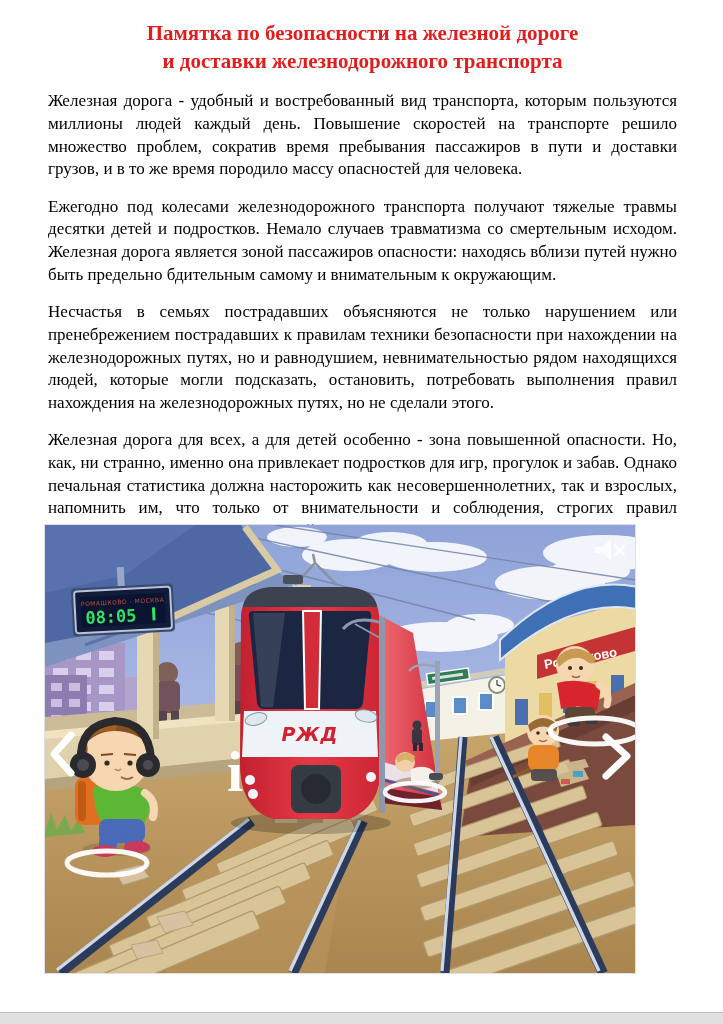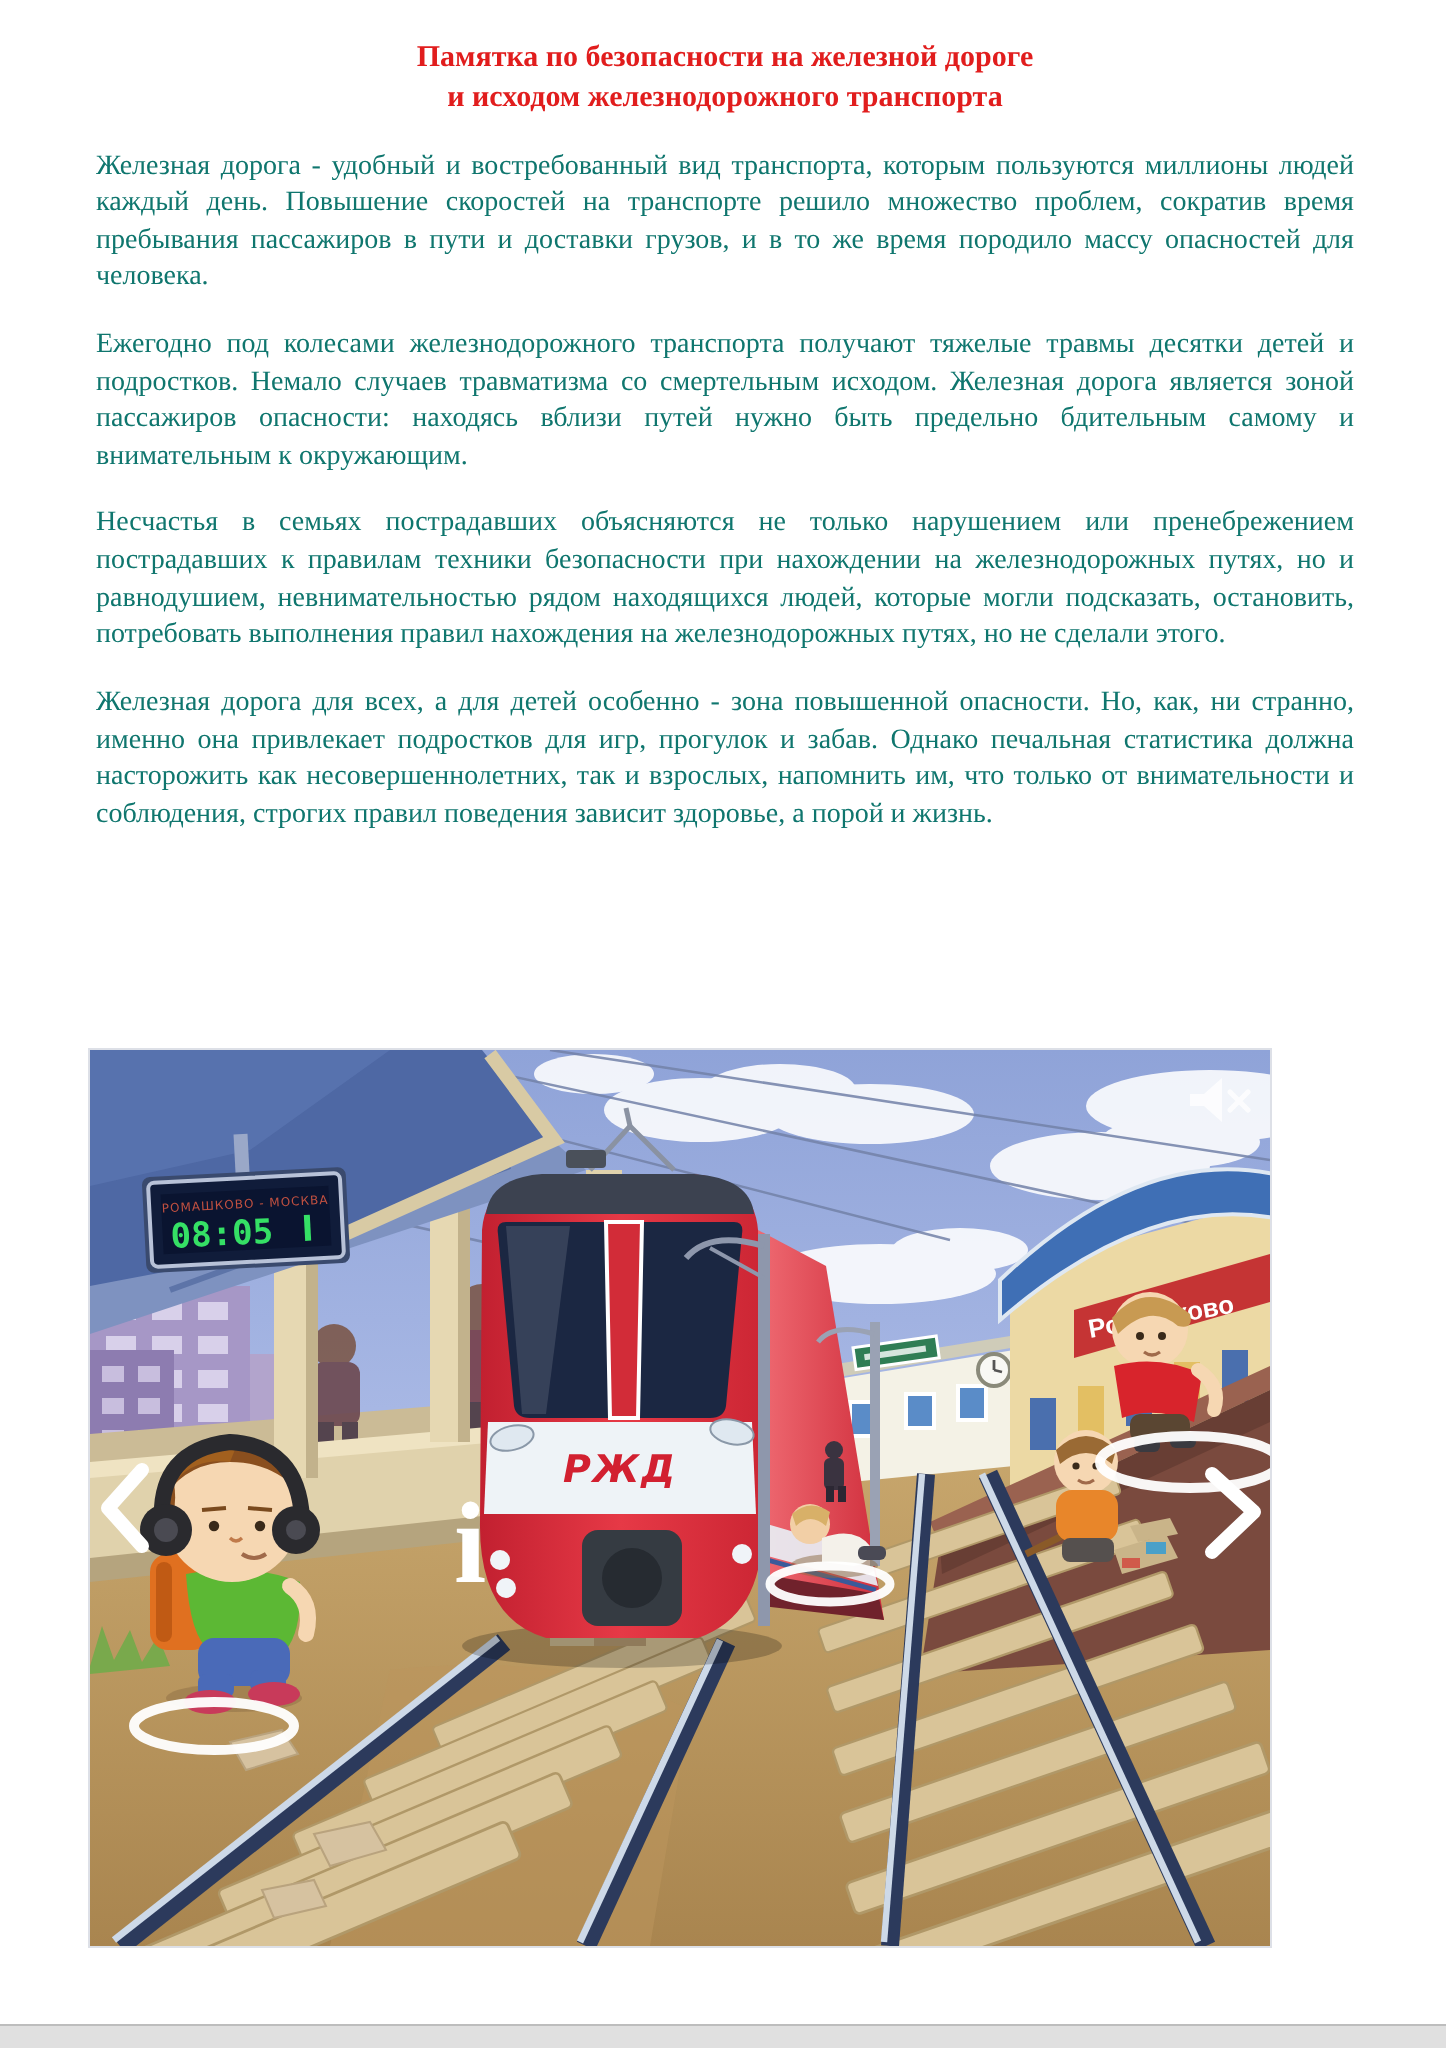--- a/index.html
+++ b/index.html
@@ -1,34 +1,34 @@
 <!DOCTYPE html>
 <html lang="ru"><head>
 <meta charset="utf-8">
 <style>
   html,body{margin:0;padding:0;}
   body{background:#ffffff;font-family:"Liberation Serif", serif;}
   .page{position:relative;width:723px;height:1024px;background:#ffffff;overflow:hidden;margin:0 auto;}
   .content{position:absolute;left:48px;top:0;width:629px;}
-  .doc-title{margin:20px 0 4px 0;text-align:center;font-weight:bold;font-size:15px;line-height:1.32;color:#e11d1d;}
+  .doc-title{margin:20px 0 4px 0;text-align:center;font-weight:bold;font-size:21px;line-height:1.32;color:#e11d1d;}
   .doc-title span{display:block;}
-  .body-text p{margin:15px 0 0 0;font-size:14px;line-height:1.33;color:#0f766e;text-align:justify;text-justify:inter-word;}
+  .body-text p{margin:15px 0 0 0;font-size:17px;line-height:1.33;color:#000000;text-align:justify;text-justify:inter-word;}
   figure.illustration{position:absolute;left:45px;top:525px;width:590px;height:448px;margin:0;box-shadow:0 0 0 1px rgba(120,130,160,.25);}
   figure.illustration svg{display:block;width:590px;height:448px;}
   .page-edge{position:absolute;left:0;right:0;bottom:0;height:11px;background:#e0e0e0;border-top:1px solid #bdbdbd;}
   svg text{user-select:none;}
 </style>
 </head>
 <body>
 
 <div class="page">
   <div class="content">
     <h1 class="doc-title">
       <span>Памятка по безопасности на железной дороге</span>
-      <span>и исходом железнодорожного транспорта</span>
+      <span>и доставки железнодорожного транспорта</span>
     </h1>
     <div class="body-text">
       <p>Железная дорога - удобный и востребованный вид транспорта, которым пользуются миллионы людей каждый день. Повышение скоростей на транспорте решило множество проблем, сократив время пребывания пассажиров в пути и доставки грузов, и в то же время породило массу опасностей для человека.</p>
       <p>Ежегодно под колесами железнодорожного транспорта получают тяжелые травмы десятки детей и подростков. Немало случаев травматизма со смертельным исходом. Железная дорога является зоной пассажиров опасности: находясь вблизи путей нужно быть предельно бдительным самому и внимательным к окружающим.</p>
       <p>Несчастья в семьях пострадавших объясняются не только нарушением или пренебрежением пострадавших к правилам техники  безопасности при нахождении на железнодорожных путях, но и равнодушием, невнимательностью рядом находящихся людей, которые могли подсказать, остановить, потребовать выполнения правил нахождения на железнодорожных путях, но не сделали этого.</p>
       <p>Железная дорога для всех, а для детей особенно - зона повышенной опасности. Но, как, ни странно, именно она привлекает подростков для игр, прогулок и забав. Однако печальная статистика должна насторожить как несовершеннолетних, так и взрослых, напомнить им, что только от внимательности и соблюдения, строгих правил поведения зависит здоровье, а порой и жизнь.</p>
     </div>
   </div>
 
   <figure class="illustration">

